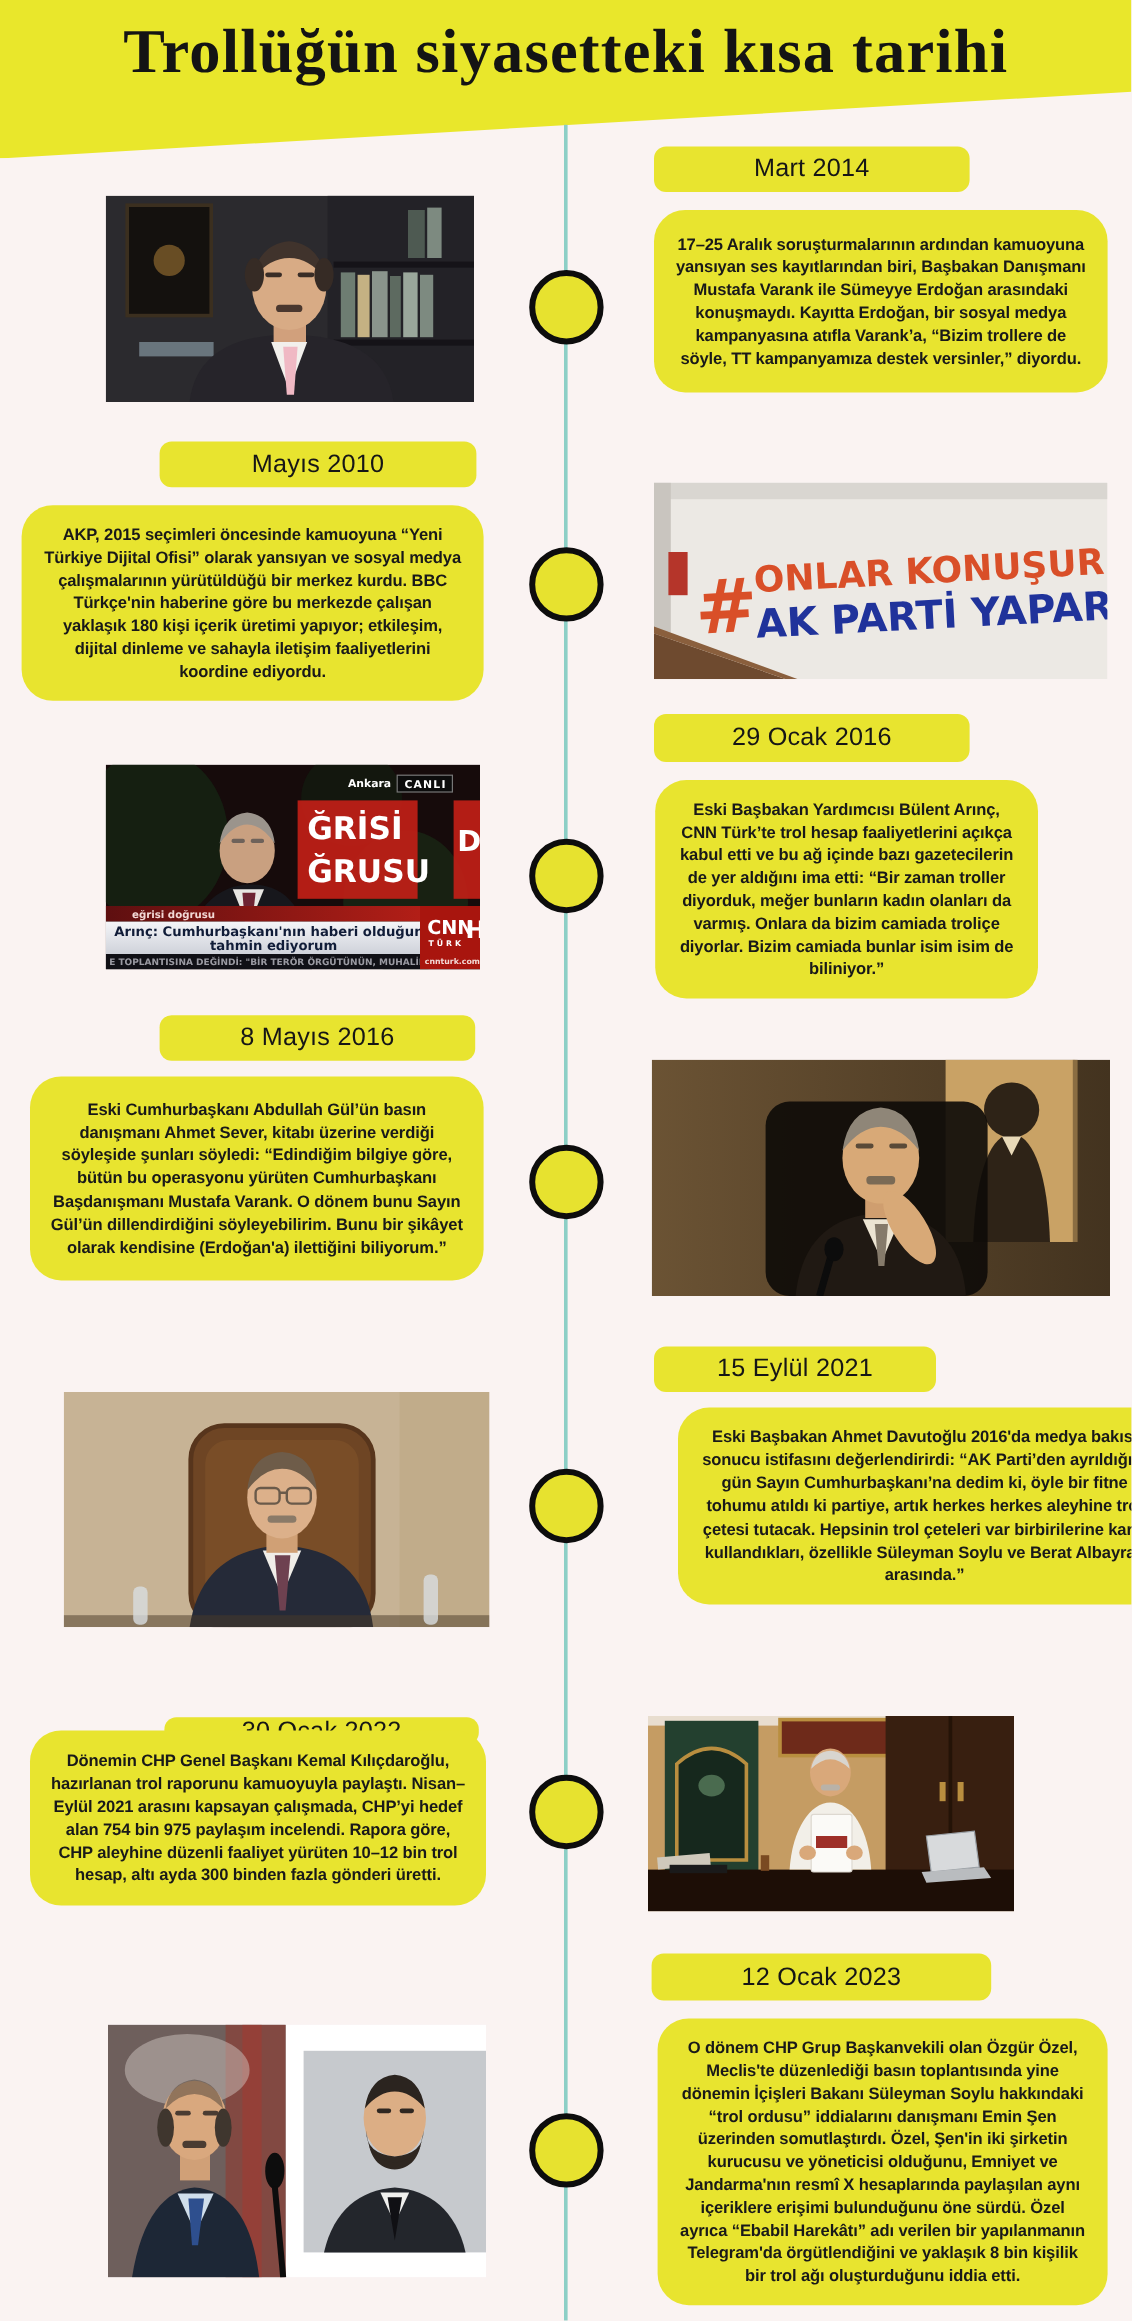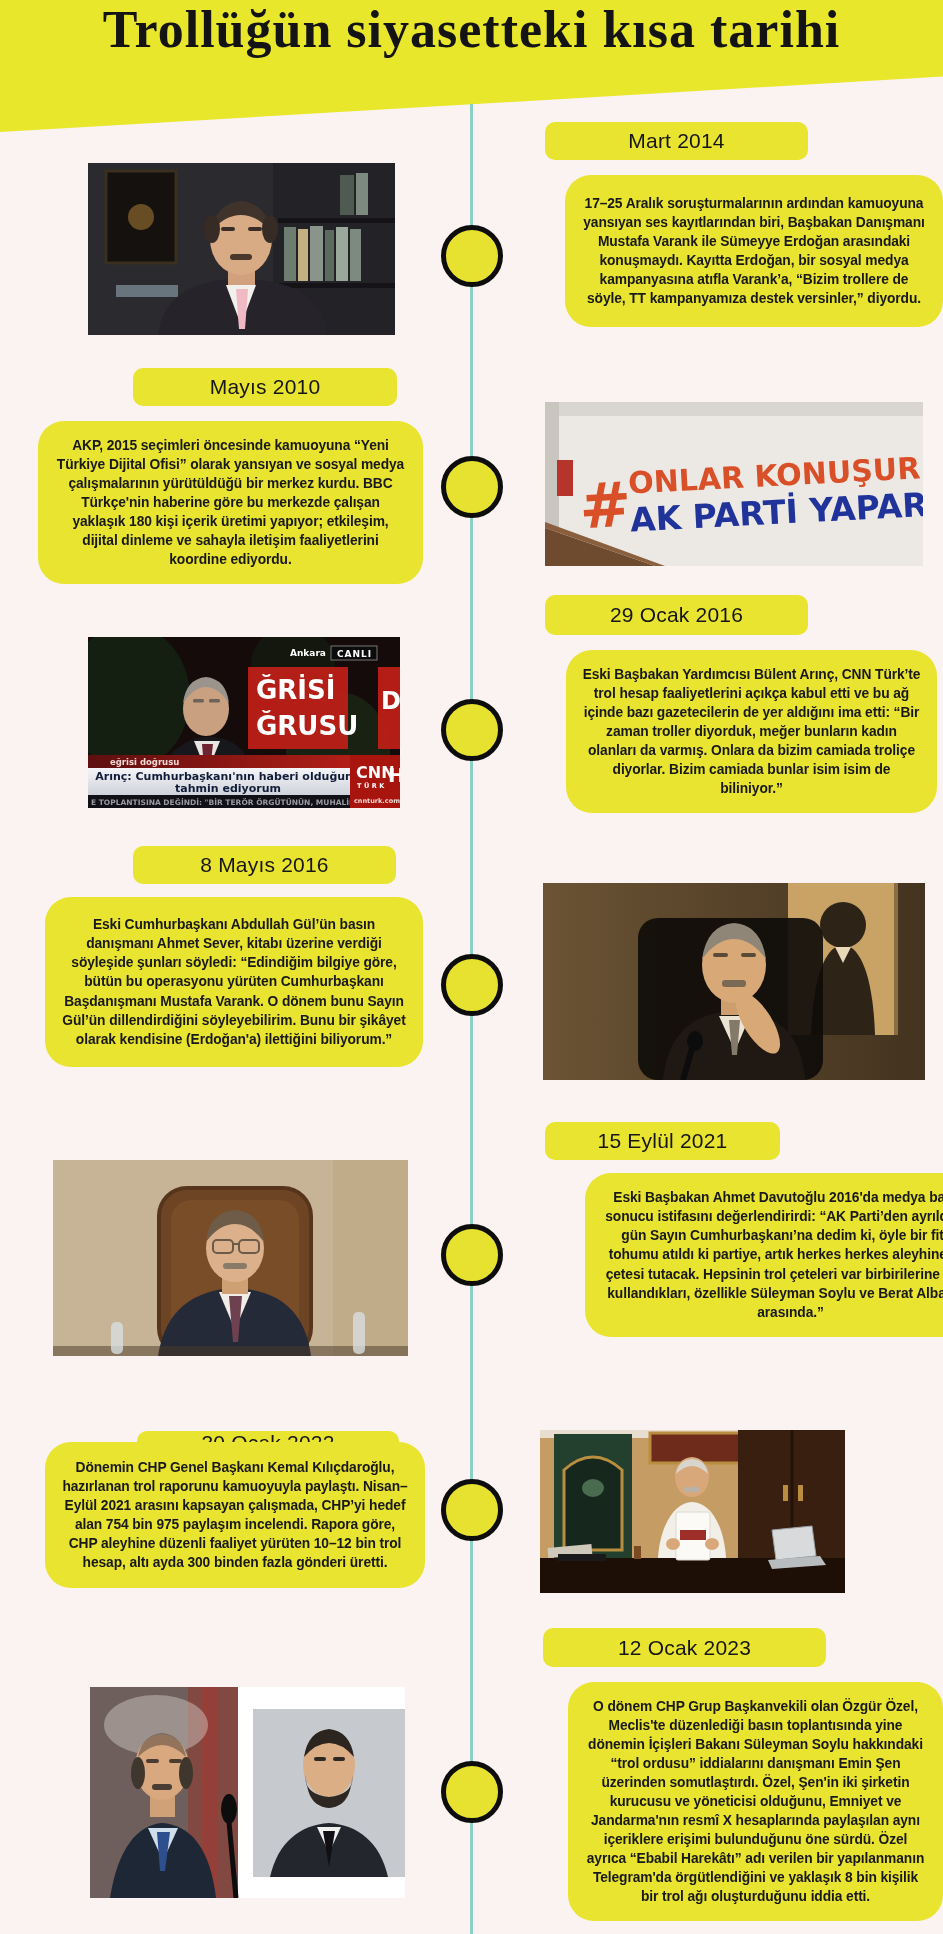--- a/index.html
+++ b/index.html
@@ -9,21 +9,21 @@
     background:#faf3f2;overflow:hidden;
     font-family:"Liberation Sans",sans-serif;color:#161616;
   }
   
   .title-band{
     position:absolute;left:0;top:0;width:943px;height:132px;
     background:#e9e72b;
     clip-path:polygon(0 0,100% 0,100% 58%,0 100%);
   }
   .title-band h1{
-    margin:0;text-align:center;
+    margin:0;padding-top:14px;text-align:center;
     font-family:"Liberation Serif","DejaVu Serif",serif;
     font-size:52px;font-weight:700;letter-spacing:1px;color:#141414;
   }
   
   .tl-line{position:absolute;left:470px;top:104px;width:3px;height:1830px;background:#8ccfc6;}
   .tl-dot{
     position:absolute;left:441px;width:62px;height:62px;box-sizing:border-box;
     border:5px solid #0d0d0d;border-radius:50%;background:#e7e22f;
   }
   .dot-1{top:225px}.dot-2{top:456px}.dot-3{top:699px}.dot-4{top:954px}
@@ -40,25 +40,25 @@
   .b4{left:133px;top:846px;width:263px;height:38px}
   .b5{left:545px;top:1122px;width:235px;height:38px}
   .b6{left:137px;top:1431px;width:262px;height:23px}
   .b7{left:543px;top:1628px;width:283px;height:39px}
   
   .textbox{
     position:absolute;background:#e8e42f;border-radius:26px;
     box-sizing:border-box;padding:15px 16px;
     display:flex;align-items:center;justify-content:center;
     text-align:center;font-weight:700;font-size:13.8px;line-height:1.38;
-    letter-spacing:-.1px;color:#191919;margin-left:20px;
+    letter-spacing:-.1px;color:#191919;
   }
   .x1{left:545px;top:175px;width:378px;min-height:152px}
   .x2{left:18px; top:421px;width:385px;min-height:134px}
-  .x3{left:546px;top:650px;width:371px;min-height:150px}
+  .x3{left:546px;top:650px;width:319px;min-height:150px}
   .x4{left:25px; top:897px;width:378px;min-height:170px}
   .x5{left:565px;top:1173px;width:411px;min-height:164px}
   .x6{left:25px; top:1442px;width:380px;min-height:146px}
   .x7{left:548px;top:1682px;width:375px;min-height:214px}
   
   .photo{position:absolute;overflow:hidden;}
   .photo svg{display:block;width:100%;height:100%;}
   .p1{left:88px; top:163px; width:307px;height:172px}
   .p2{left:545px;top:402px; width:378px;height:164px}
   .p3{left:88px; top:637px; width:312px;height:171px}

